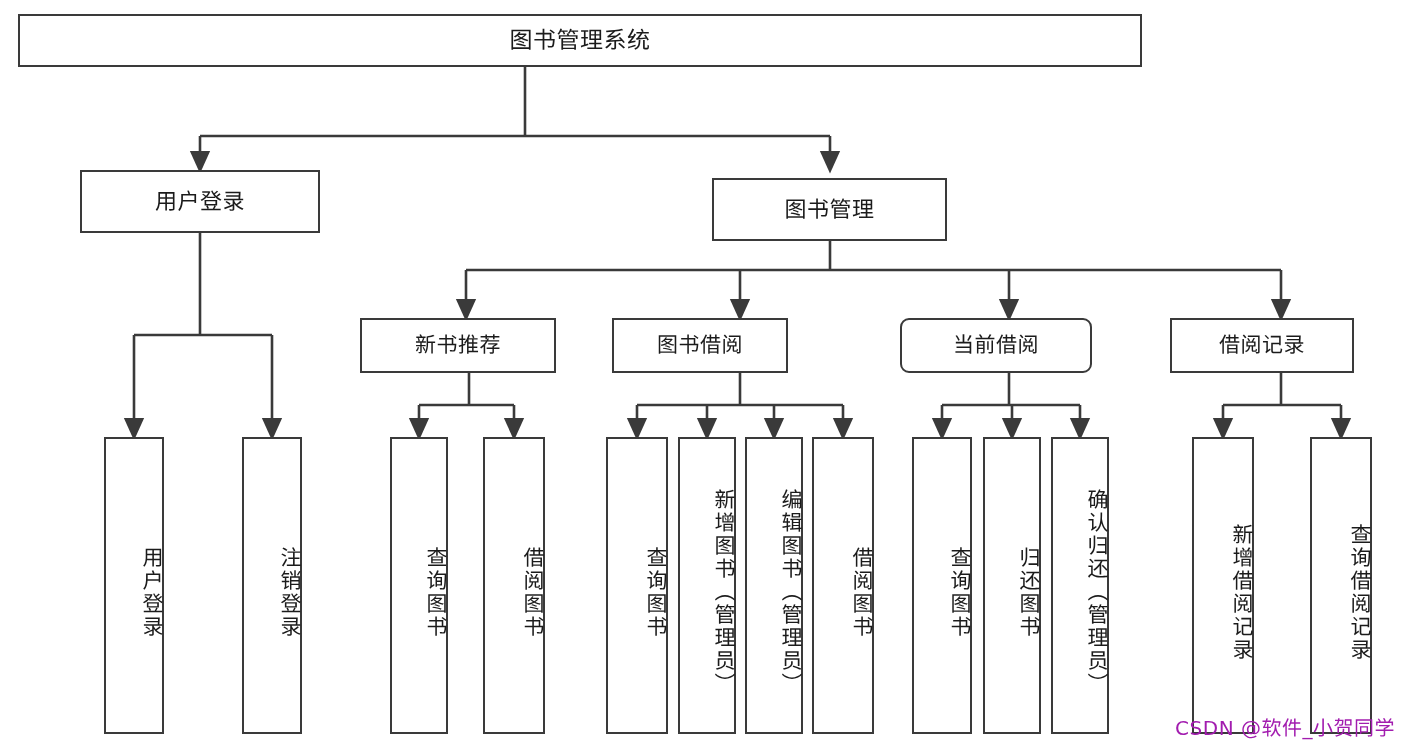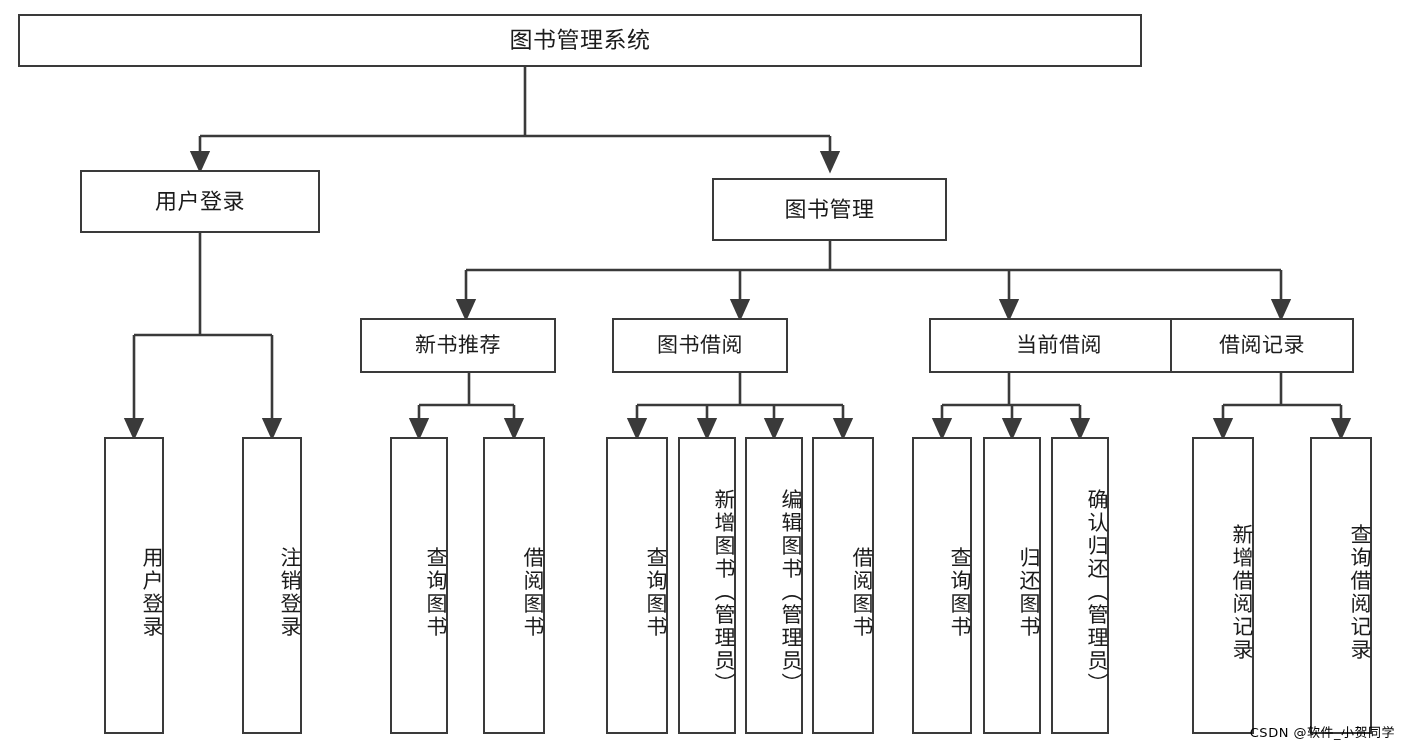--- a/index.html
+++ b/index.html
@@ -54,21 +54,21 @@
   #n-login   { left: 80px;  top: 170px; width: 240px; }
   #n-bookmgr { left: 712px; top: 170px; width: 235px; margin-top: 8px; }
   
   .lvl3 {
     top: 318px;
     height: 55px;
     font-size: 21px;
   }
   #n-newbook { left: 360px;  width: 196px; }
   #n-borrow  { left: 612px;  width: 176px; }
-  #n-current { left: 929px;  width: 260px; }
+  #n-current { left: 900px;  width: 192px; border-radius: 9px; }
   #n-record  { left: 1170px; width: 184px; }
   
   .leaf {
     top: 437px;
     height: 297px;
     font-size: 21px;
     writing-mode: vertical-rl;
     text-orientation: upright;
     padding-top: 14px;
     align-items: flex-start;
@@ -91,22 +91,22 @@
   #l-qbook3    { left: 912px;  width: 60px; }
   #l-return    { left: 983px;  width: 58px; }
   #l-confirm   { left: 1051px; width: 58px; }
   #l-addrec    { left: 1192px; width: 62px; }
   #l-qryrec    { left: 1310px; width: 62px; }
 
   #watermark {
     position: absolute;
     right: 10px;
     bottom: 6px;
-    font-size: 13px;
-    color: #000000;
+    font-size: 20px;
+    color: #a21caf;
     letter-spacing: 0.5px;
     white-space: nowrap;
     pointer-events: none;
   }
 </style>
 </head>
 <body>
 
 <svg id="canvas" viewBox="0 0 1405 747" xmlns="http://www.w3.org/2000/svg" aria-hidden="true">
   <defs>

